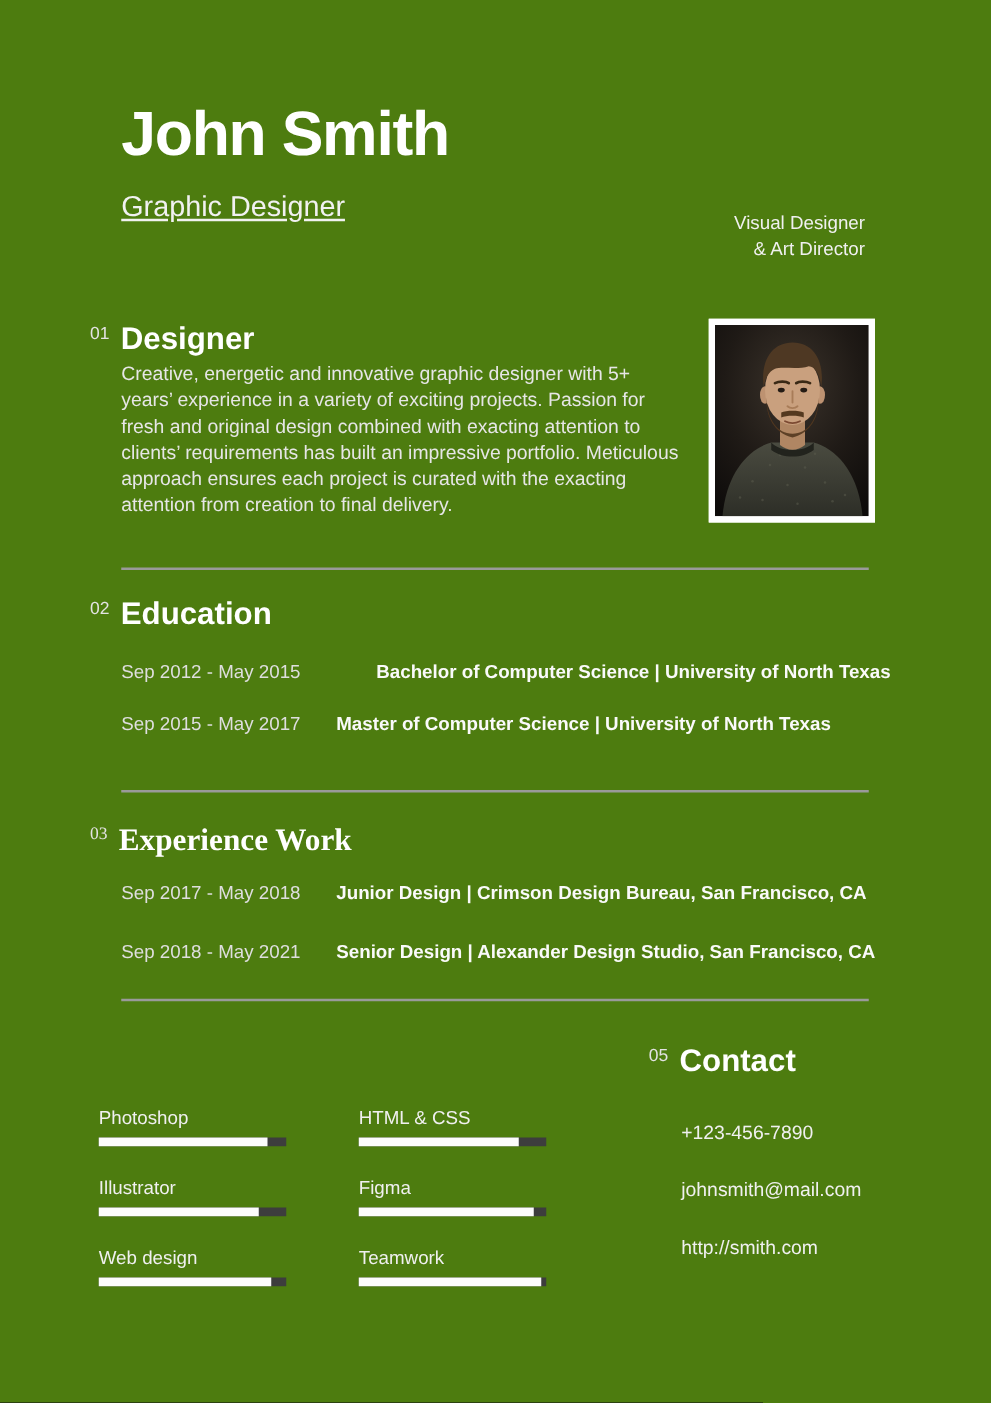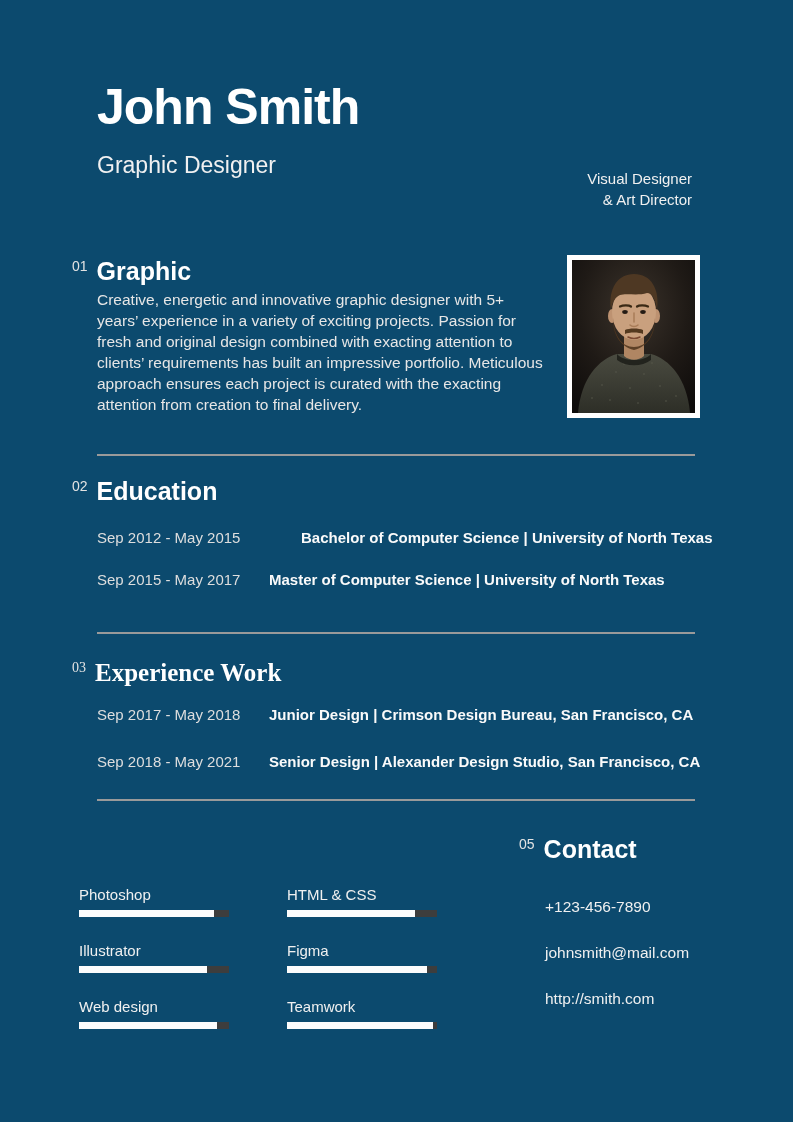--- a/index.html
+++ b/index.html
@@ -4,34 +4,34 @@
 <style>
   * { margin: 0; padding: 0; box-sizing: border-box; }
   html, body { background: #141415; }
   body { font-family: "Liberation Sans", sans-serif; }
 
   .page {
     position: relative;
     width: 793px;
     height: 1122px;
     margin: 0 auto;
-    background: #0c4a6e;
+    background: #4d7c0f;
     overflow: hidden;
     color: #e9e9e9;
   }
 
   
   .name {
     position: absolute; left: 97px; top: 80px;
     font-size: 50px; font-weight: 700; color: #ffffff;
     letter-spacing: -1px; line-height: 1.1; white-space: nowrap;
   }
   .job-title {
     position: absolute; left: 97px; top: 152px;
-    font-size: 23px; font-weight: 400; color: #f1f1f1; white-space: nowrap;
+    font-size: 23px; font-weight: 400; color: #f1f1f1; white-space: nowrap; text-decoration: underline;
   }
   .tagline {
     position: absolute; right: 101px; top: 168px;
     text-align: right; font-size: 15px; line-height: 21px; color: #f0f0f0;
   }
 
   
   .sec-heading {
     position: absolute; display: flex; align-items: flex-start; white-space: nowrap;
   }
@@ -105,21 +105,21 @@
 
   <div class="name">John Smith</div>
   <div class="job-title">Graphic Designer</div>
   <div class="tagline">
     <div>Visual Designer</div>
     <div>&amp; Art Director</div>
   </div>
 
   <div class="sec-heading" style="left:72px; top:258px;">
     <span class="sec-num">01</span>
-    <span class="sec-title">Graphic</span>
+    <span class="sec-title">Designer</span>
   </div>
   <p class="profile-text">Creative, energetic and innovative graphic designer with 5+ years’ experience in a variety of exciting projects. Passion for fresh and original design combined with exacting attention to clients’ requirements has built an impressive portfolio. Meticulous approach ensures each project is curated with the exacting attention from creation to final delivery.</p>
 
   <div class="photo-frame">
     <svg viewBox="0 0 123 153" preserveAspectRatio="none">
       <defs>
         <radialGradient id="pbg" cx="50%" cy="32%" r="80%">
           <stop offset="0%" stop-color="#3b332b"></stop>
           <stop offset="55%" stop-color="#1f1a16"></stop>
           <stop offset="100%" stop-color="#0d0b0a"></stop>

